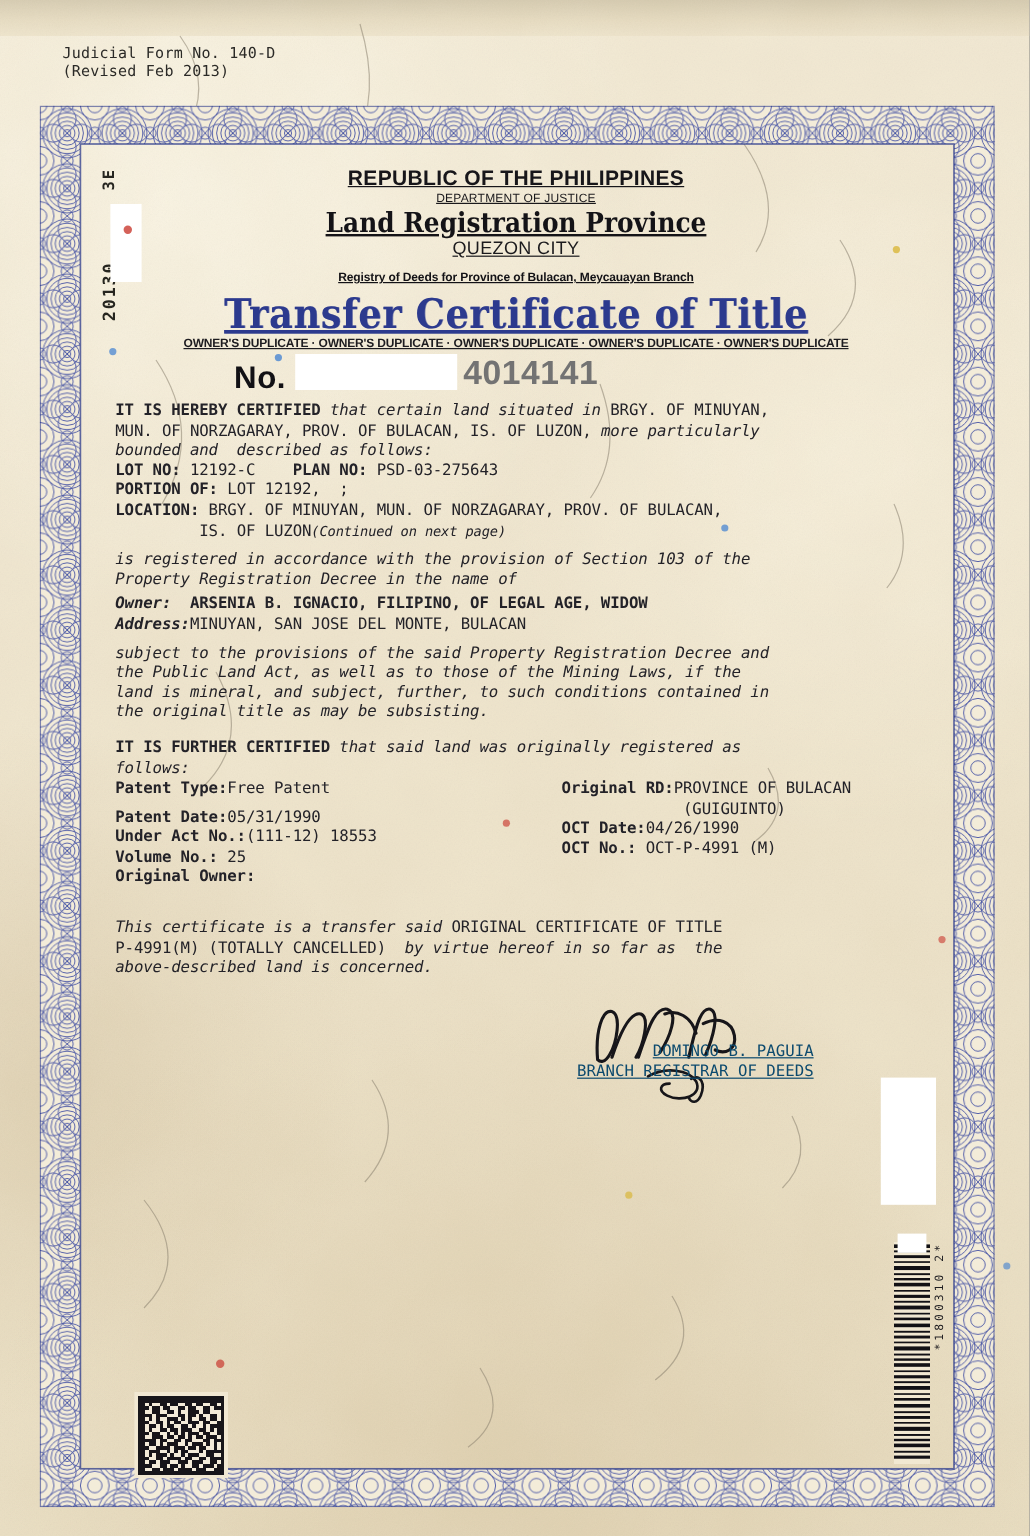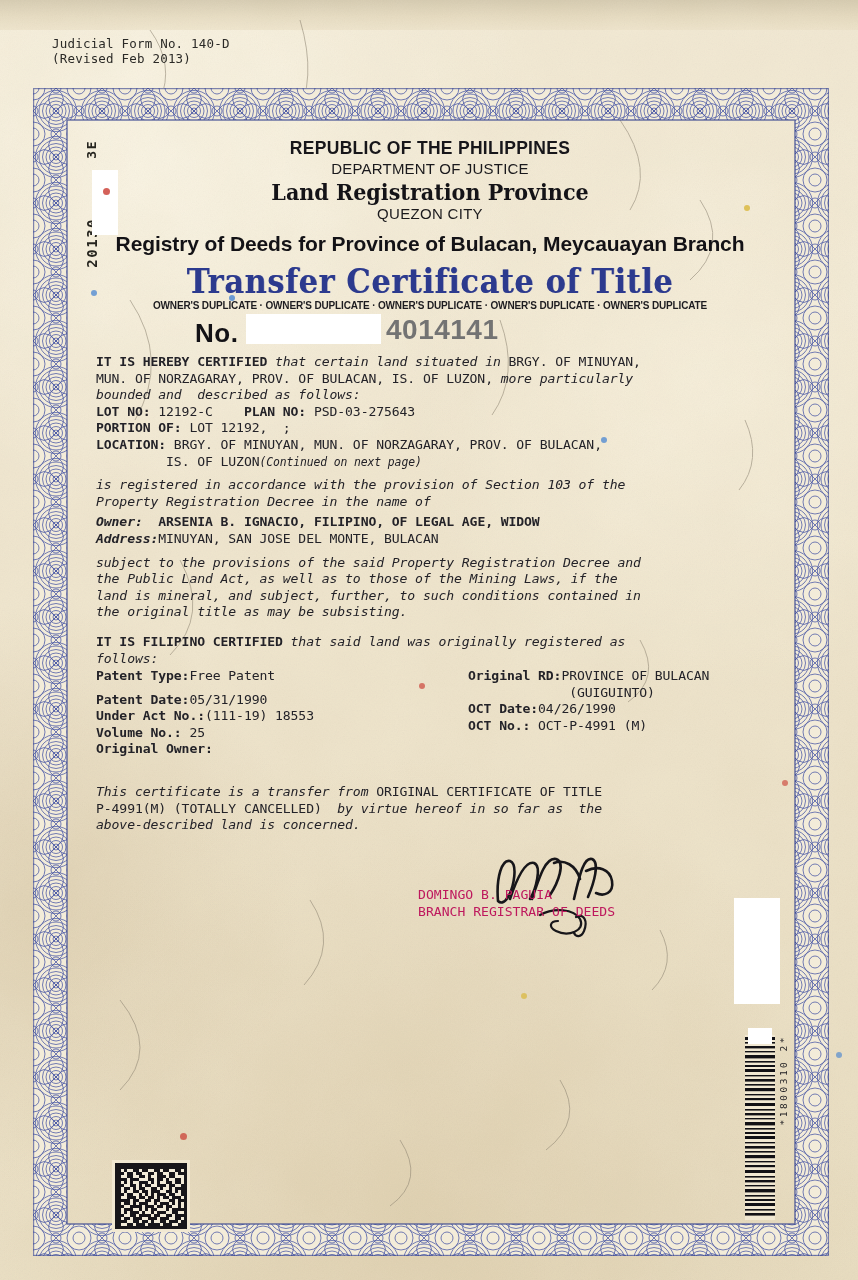--- a/index.html
+++ b/index.html
@@ -58,44 +58,44 @@
   }
   #vtext-code { left: 84px; top: 218px; }
   #vtext-tag  { left: 84px; top: 140px; font-size: 13px; }
   .redact {
     position: absolute; background: #ffffff;
   }
   
   .doc {
     position: absolute; left: 96px; top: 138px; width: 668px;
   }
-  .ctr { text-align: center; }
+  .ctr { text-align: center; text-decoration: underline; }
   .t-republic {
     font-size: 17.5px; font-weight: bold; color: #17161a;
     letter-spacing: .3px;
   }
   .t-doj {
-    font-size: 15px; color: #1a191c; letter-spacing: .2px; margin-top: 1px;
+    font-size: 10px; color: #1a191c; letter-spacing: .2px; margin-top: 1px;
   }
   .t-lra {
     font-family: "DejaVu Serif", serif;
     font-size: 23px; font-weight: bold; color: #141317;
     letter-spacing: 0px; margin-top: 1px;
     font-variant: normal;
   }
   .blackletter {
     font-family: "DejaVu Serif", serif;
     font-weight: bold;
     font-stretch: condensed;
   }
   .t-quezon {
     font-size: 15px; color: #1b1a1d; letter-spacing: .3px; margin-top: 0px;
   }
   .t-registry {
-    font-size: 21px; font-weight: bold; color: #131216;
+    font-size: 10px; font-weight: bold; color: #131216;
     letter-spacing: -.1px; margin-top: 10px;
   }
   .t-tct {
     font-family: "DejaVu Serif", serif;
     font-weight: bold; font-size: 34px;
     color: #2c3a8e; letter-spacing: .5px;
     margin-top: 6px; line-height: 38px;
     text-shadow: .5px 0 0 rgba(44,58,142,.5);
   }
   .t-dup {
@@ -134,22 +134,22 @@
   .twocol {
     position: relative; min-height: 118px;
   }
   .col-l { position: absolute; left: 0; top: 0; width: 380px; }
   .col-r { position: absolute; left: 372px; top: 0; width: 300px; }
   
   .sig-wrap { position: relative; margin-top: 14px; height: 70px; }
   .sig-txt {
     position: absolute; left: 322px; top: 26px;
     font-family: "DejaVu Sans Mono", monospace;
-    font-size: 13.1px; line-height: 16.6px; color: #be185d;
-    text-align: left; width: 260px; white-space: pre;
+    font-size: 13.1px; line-height: 16.6px; color: #0c4a6e;
+    text-align: right; width: 260px; white-space: pre; text-decoration: underline;
   }
   .sig-ink { position: absolute; left: 392px; top: -8px; }
   
   .dmtx { position: absolute; left: 112px; top: 1160px; }
   .barcode-1d { position: absolute; left: 745px; top: 1035px; }
   .barcode-label {
     position: absolute; left: 778px; top: 1035px;
     writing-mode: vertical-rl; transform: rotate(180deg);
     font-family: "DejaVu Sans Mono", monospace;
     font-size: 9.5px; letter-spacing: 2.5px; color: #1d1c20;
@@ -322,41 +322,41 @@
 
     <div class="gap-sm"></div>
 
     <div class="body-txt it">subject to the provisions of the said Property Registration Decree and
 the Public Land Act, as well as to those of the Mining Laws, if the
 land is mineral, and subject, further, to such conditions contained in
 the original title as may be subsisting.</div>
 
     <div class="gap"></div>
 
-    <div class="body-txt"><span class="bd">IT IS FILIPINO CERTIFIED </span><span class="it">that said land was originally registered as
+    <div class="body-txt"><span class="bd">IT IS FURTHER CERTIFIED </span><span class="it">that said land was originally registered as
 follows:</span></div>
 
     <div class="twocol" style="margin-top:1px;">
       <div class="col-l">
         <div class="body-txt"><span class="bd">Patent Type:</span><span>Free Patent</span></div>
         <div class="gap-sm"></div>
         <div class="body-txt"><span class="bd">Patent Date:</span><span>05/31/1990</span></div>
-        <div class="body-txt"><span class="bd">Under Act No.:</span><span>(111-19) 18553</span></div>
+        <div class="body-txt"><span class="bd">Under Act No.:</span><span>(111-12) 18553</span></div>
         <div class="body-txt"><span class="bd">Volume No.:</span><span> 25</span></div>
         <div class="body-txt"><span class="bd">Original Owner:</span><span></span></div>
       </div>
       <div class="col-r">
         <div class="body-txt"><span class="bd">Original RD:</span><span>PROVINCE OF BULACAN</span></div>
         <div class="body-txt"><span>             (GUIGUINTO)</span></div>
         <div class="body-txt"><span class="bd">OCT Date:</span><span>04/26/1990</span></div>
         <div class="body-txt"><span class="bd">OCT No.:</span><span> OCT-P-4991 (M)</span></div>
       </div>
     </div>
 
-    <div class="body-txt" style="margin-top:-2px;"><span class="it">This certificate is a transfer from </span><span>ORIGINAL CERTIFICATE OF TITLE
+    <div class="body-txt" style="margin-top:-2px;"><span class="it">This certificate is a transfer said </span><span>ORIGINAL CERTIFICATE OF TITLE
 P-4991(M) (TOTALLY CANCELLED) </span><span class="it"> by virtue hereof in so far as  the
 above-described land is concerned.</span></div>
 
     <div class="gap"></div>
 
 
     <div class="sig-wrap">
       <svg class="sig-ink" width="190" height="90" viewBox="0 0 190 90">
         <g fill="none" stroke="#17161a" stroke-width="2.6" stroke-linecap="round">
           <path d="M10 48 C8 24 14 6 22 8 C30 11 26 34 20 44 C16 51 12 50 10 48 Z"></path>

